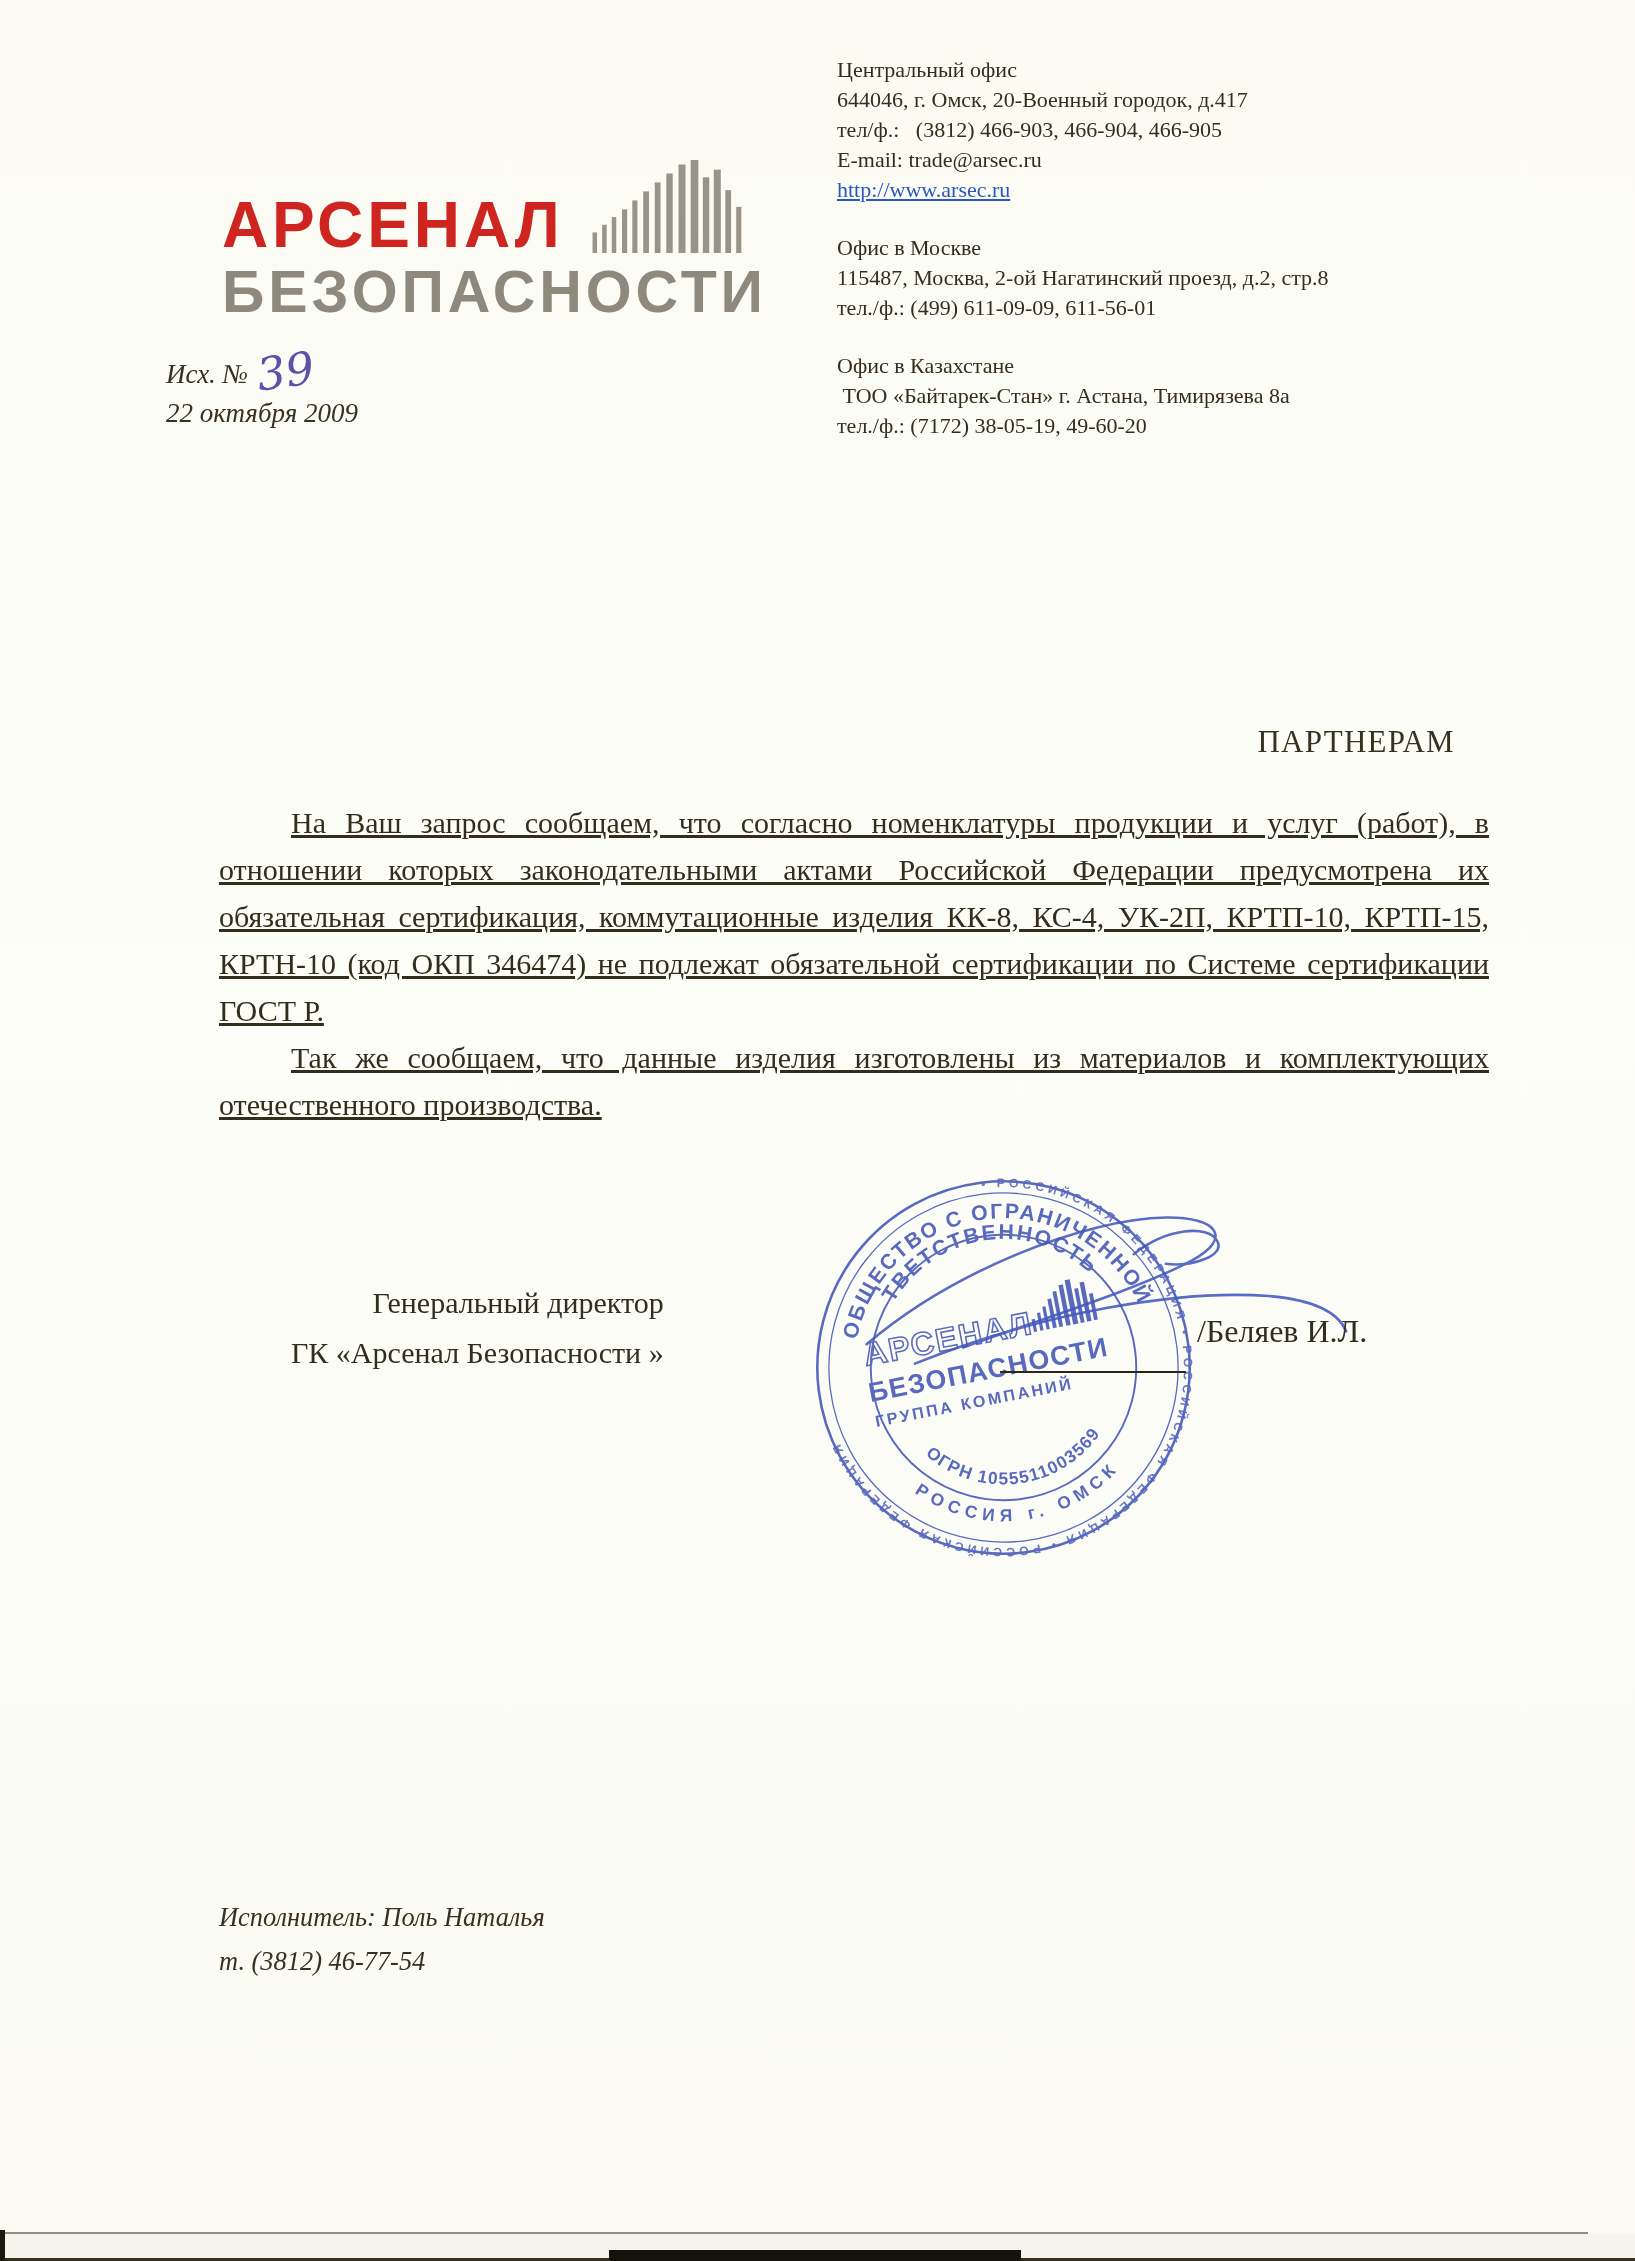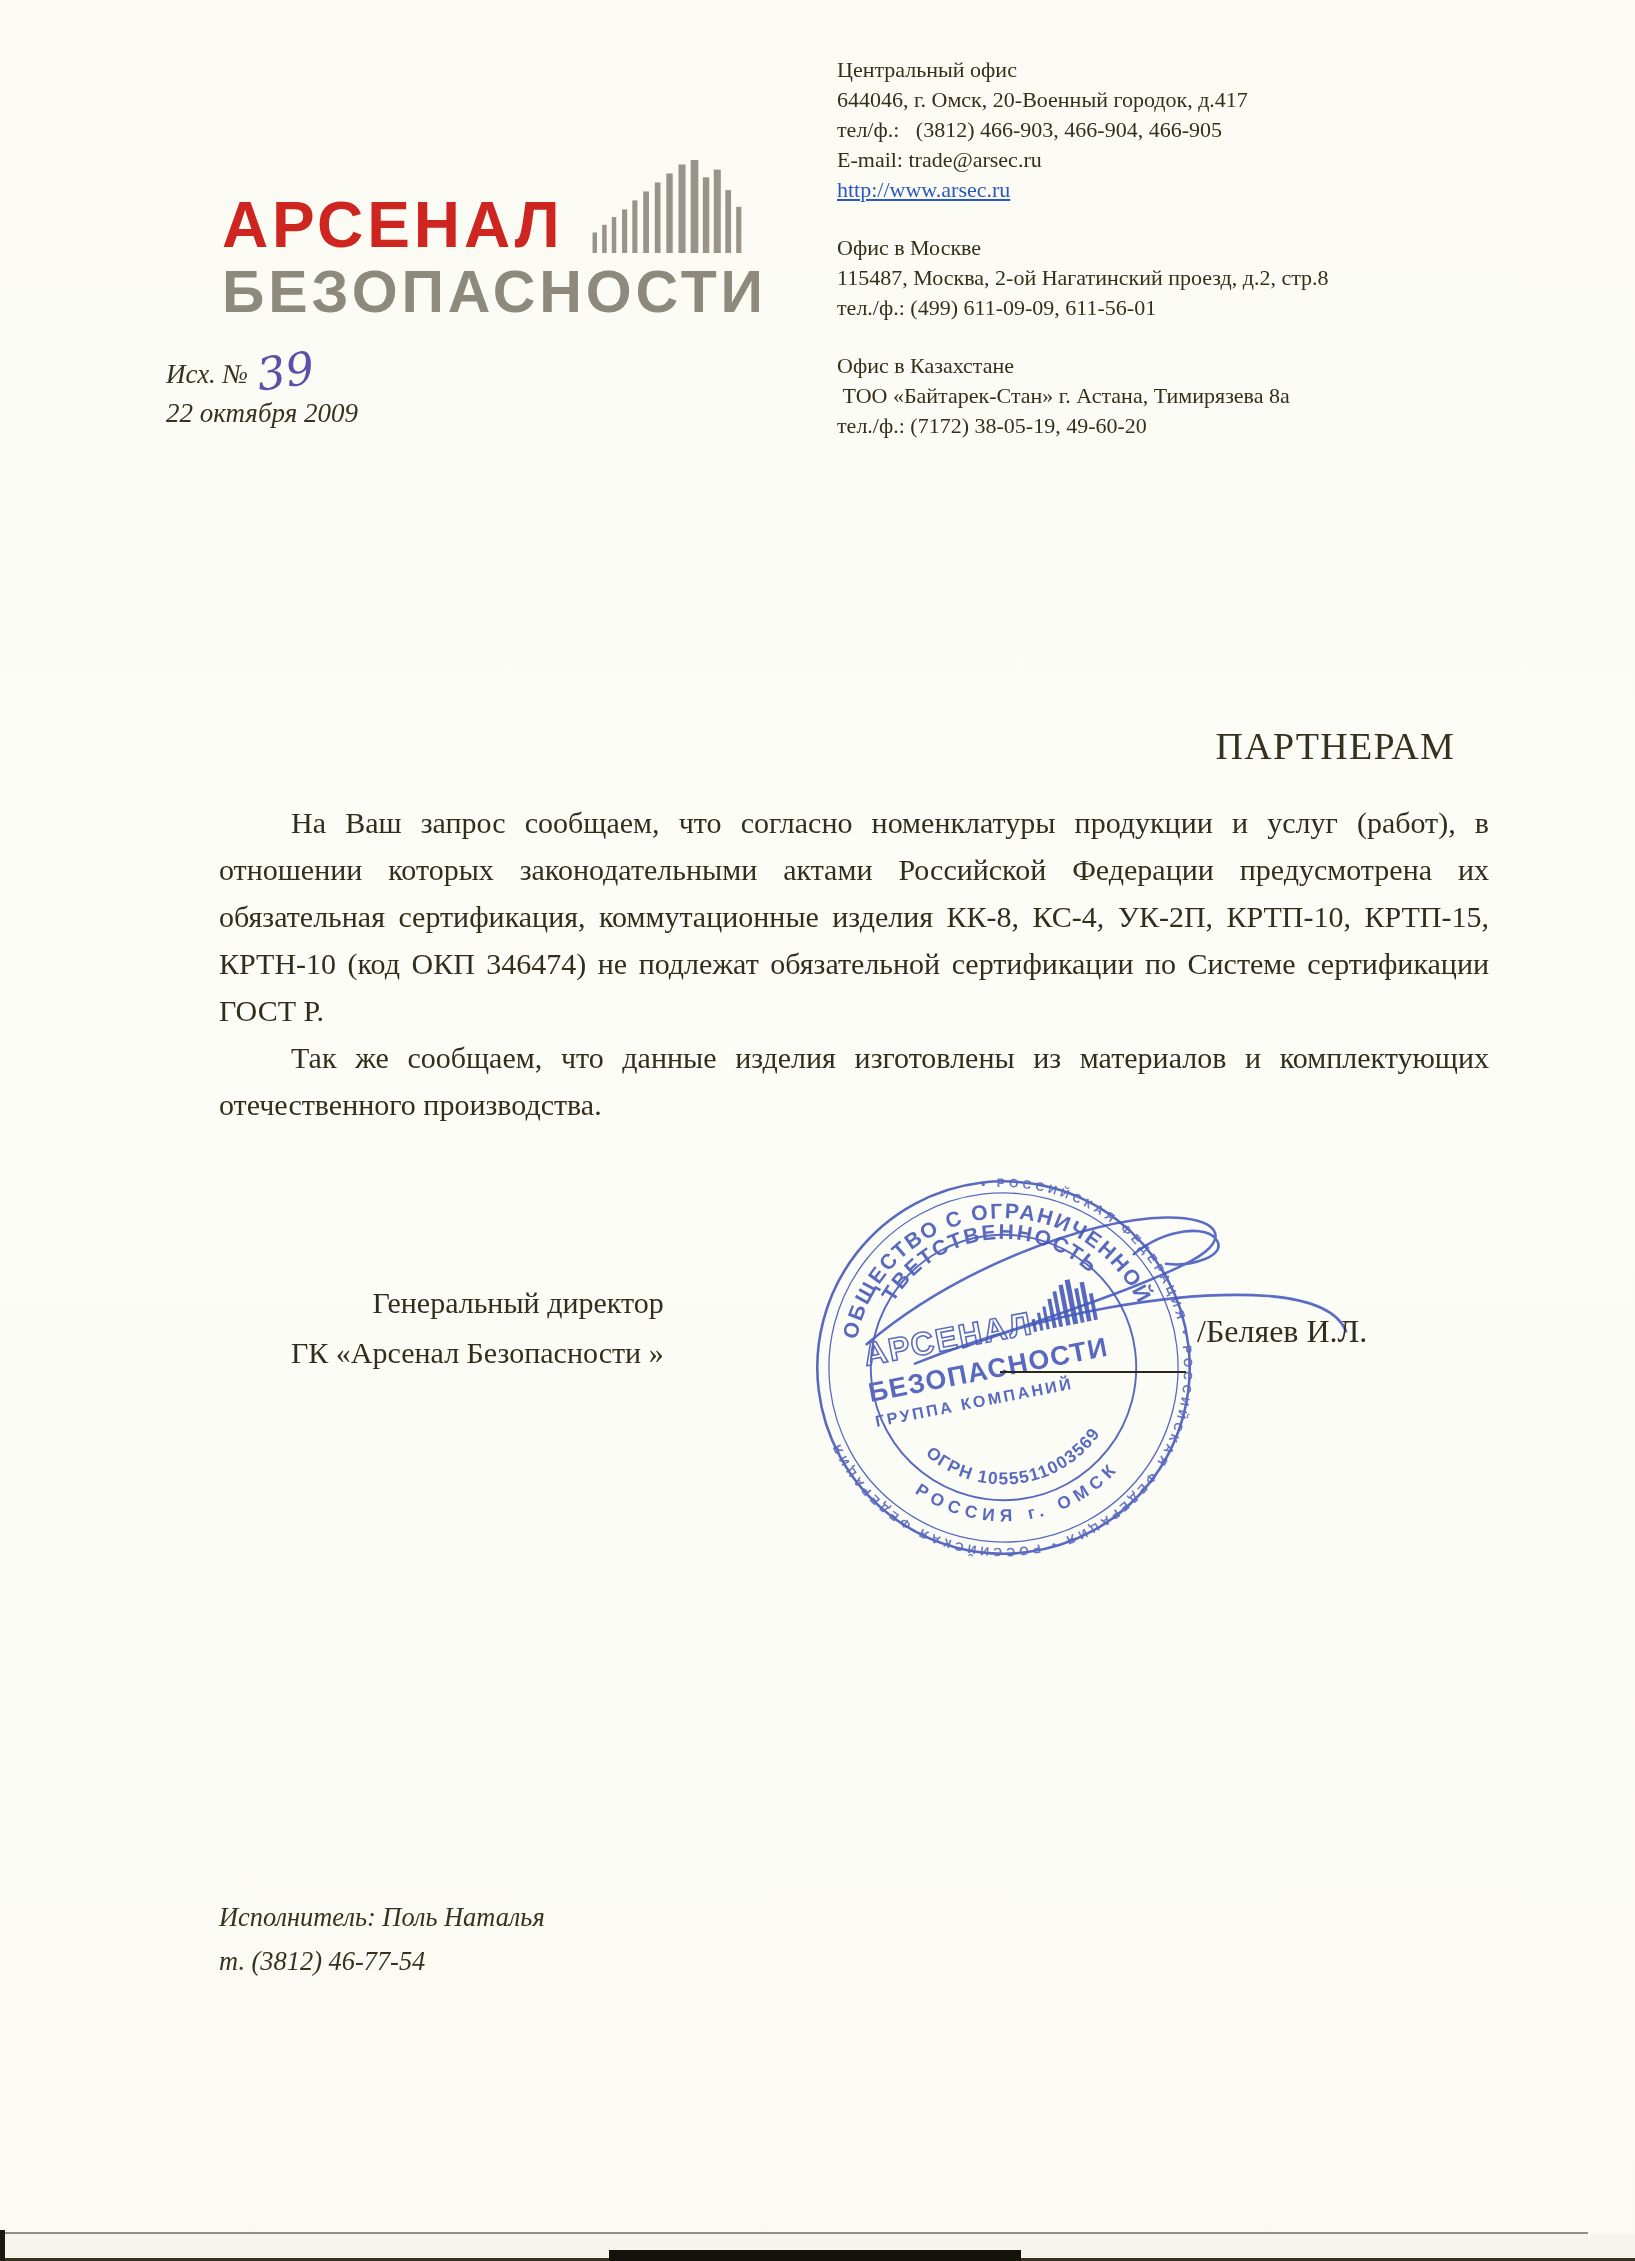--- a/index.html
+++ b/index.html
@@ -33,24 +33,24 @@
   
   .ref { position:absolute; left:166px; top:348px; font-style:italic; font-size:27px; color:#37311e; }
   .handwritten {
     display:inline-block; transform:rotate(-8deg); transform-origin:center;
     font-family:"DejaVu Serif", serif; font-style:italic; font-size:45px;
     color:#5b51a8; margin-left:9px; line-height:0.9; position:relative; top:3.9px;
   }
   .ref-date { margin-top:8px;font-style:italic; }
 
   
-  .recipient { position:absolute; right:180px; top:724px; font-size:38px; letter-spacing:1.3px; color:#37311f; }
-
-  
-  .body-text { position:absolute; left:219px; top:799px; width:1270px; font-size:30px; line-height:47px; text-align:justify; color:#332d1c; }
+  .recipient { position:absolute; right:180px; top:724px; font-size:31px; letter-spacing:1.3px; color:#37311f; }
+
+  
+  .body-text { position:absolute; left:219px; top:799px; width:1270px; font-size:30px; line-height:47px; text-align:justify; color:#332d1c;text-decoration:underline; }
   .body-text p { text-indent:72px; }
 
   
   .sig-titles { position:absolute; left:291px; top:1278px; font-size:30px; line-height:50px; color:#332d1c;text-align:right; }
   .sig-line { position:absolute; left:1000px; top:1371px; width:186px; border-top:2.6px solid #2c2716; }
   .sig-name { position:absolute; left:1197px; top:1313px; font-size:32px; color:#332d1c; }
 
   
   .stamp { position:absolute; left:807px; top:1171px; }
   .stamp text { font-family:"Liberation Sans", sans-serif; font-weight:bold; fill:#4355b7; }

